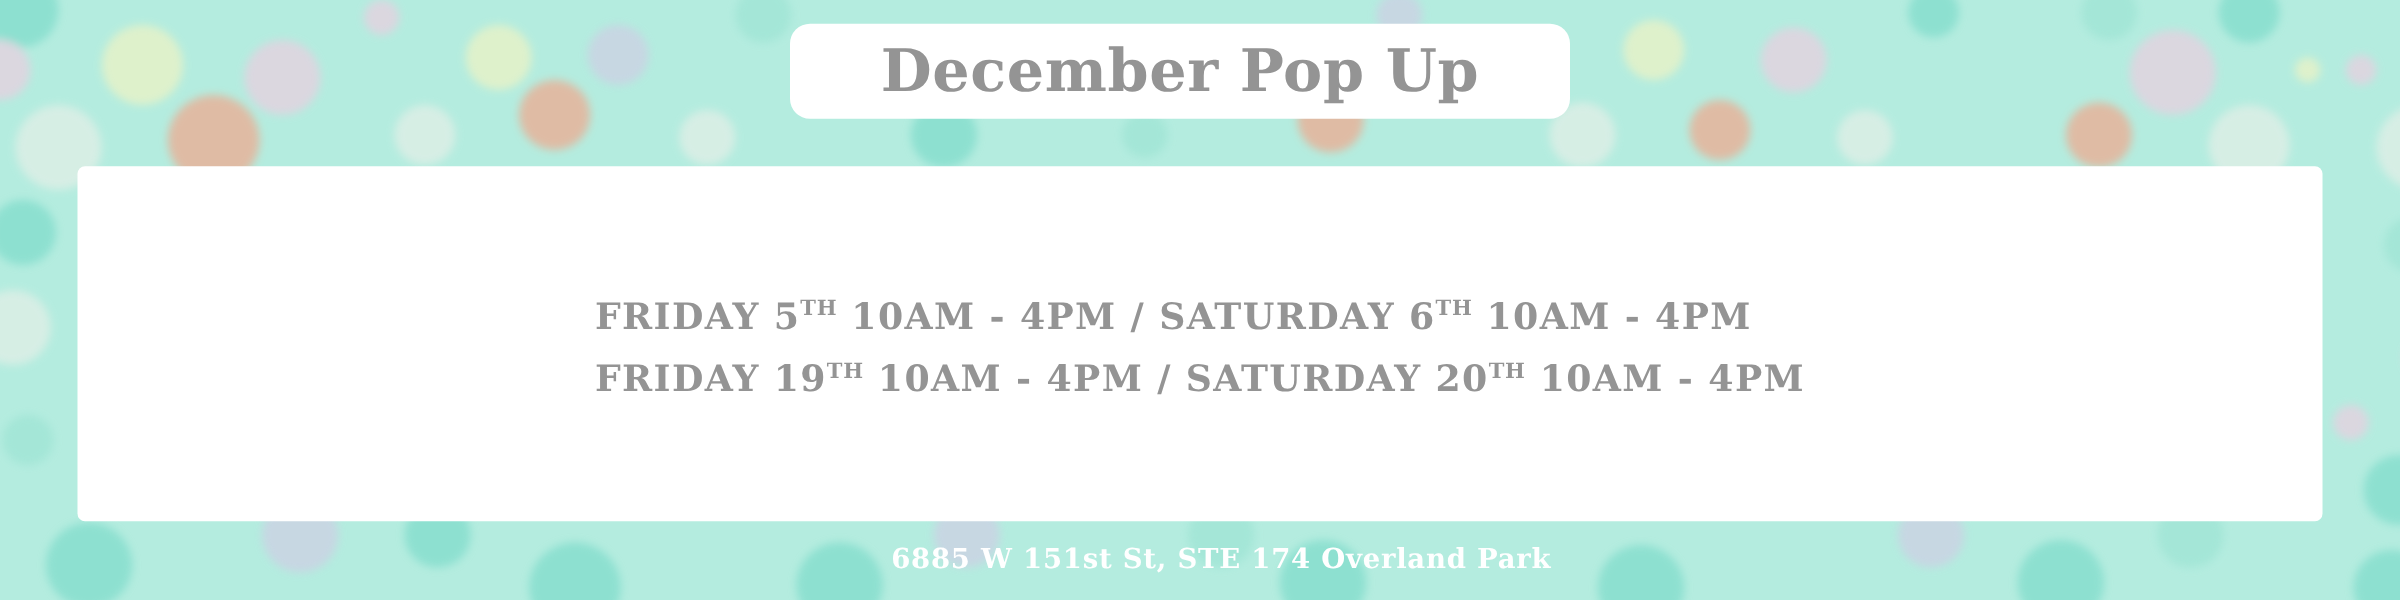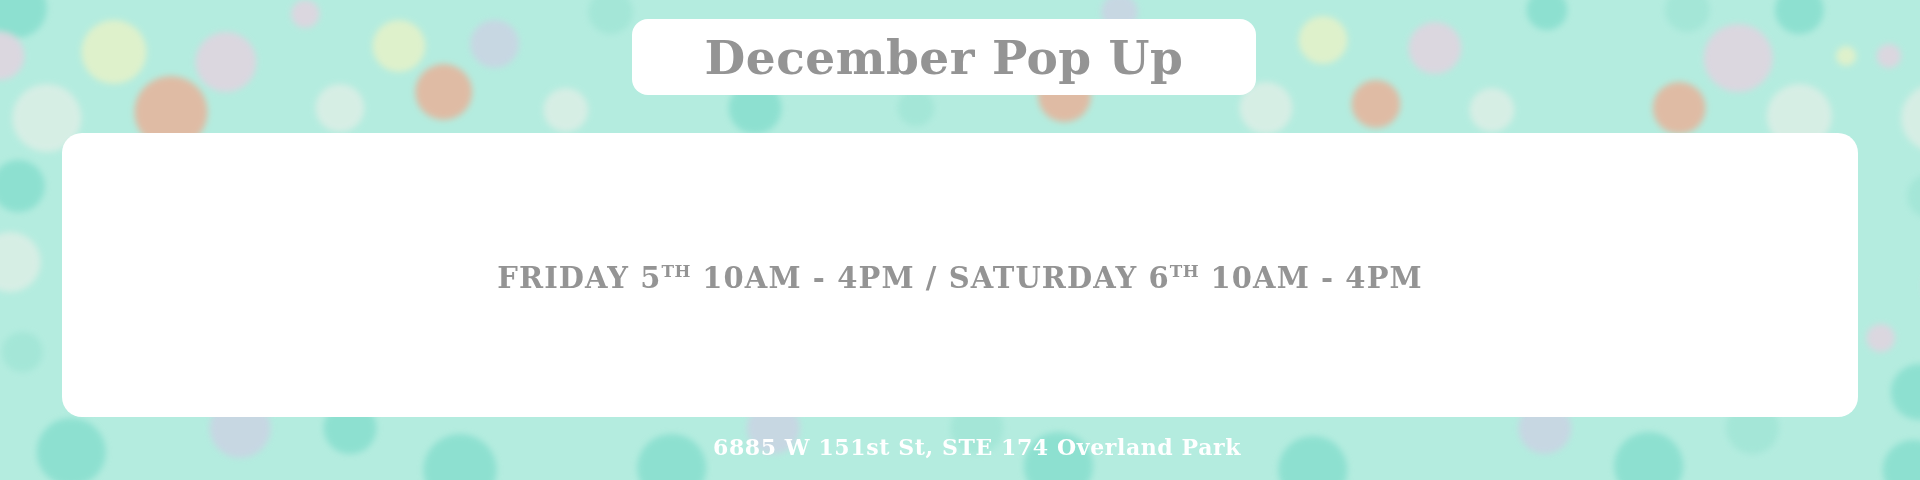--- a/index.html
+++ b/index.html
@@ -57,21 +57,21 @@
   }
 
   
   #schedule-card {
     position: absolute;
     left: 62px;
     top: 133px;
     width: 1796px;
     height: 284px;
     background: #ffffff;
-    border-radius: 20px;
+    border-radius: 6px;
     z-index: 2;
     display: flex;
     flex-direction: column;
     align-items: center;
     justify-content: center;
     padding-top: 6px;
     box-sizing: border-box;
   }
   .schedule-line {
     font-family: "DejaVu Serif", serif;
@@ -174,18 +174,19 @@
       </g>
   </svg>
 
   <div id="title-card">
     <div id="title-text">December Pop Up</div>
   </div>
 
   <div id="schedule-card">
     <div id="schedule-lines">
         <div class="schedule-line"><span>FRIDAY 5</span><sup>TH</sup><span>&nbsp;10AM - 4PM / SATURDAY 6</span><sup>TH</sup><span>&nbsp;10AM - 4PM</span></div>
+        <div class="schedule-line"><span>FRIDAY 19</span><sup>TH</sup><span>&nbsp;10AM - 4PM / SATURDAY 20</span><sup>TH</sup><span>&nbsp;10AM - 4PM</span></div>
       </div>
   </div>
 
   <div id="address">6885 W 151st St, STE 174 Overland Park</div>
 
 </div>
 
 </body></html>

